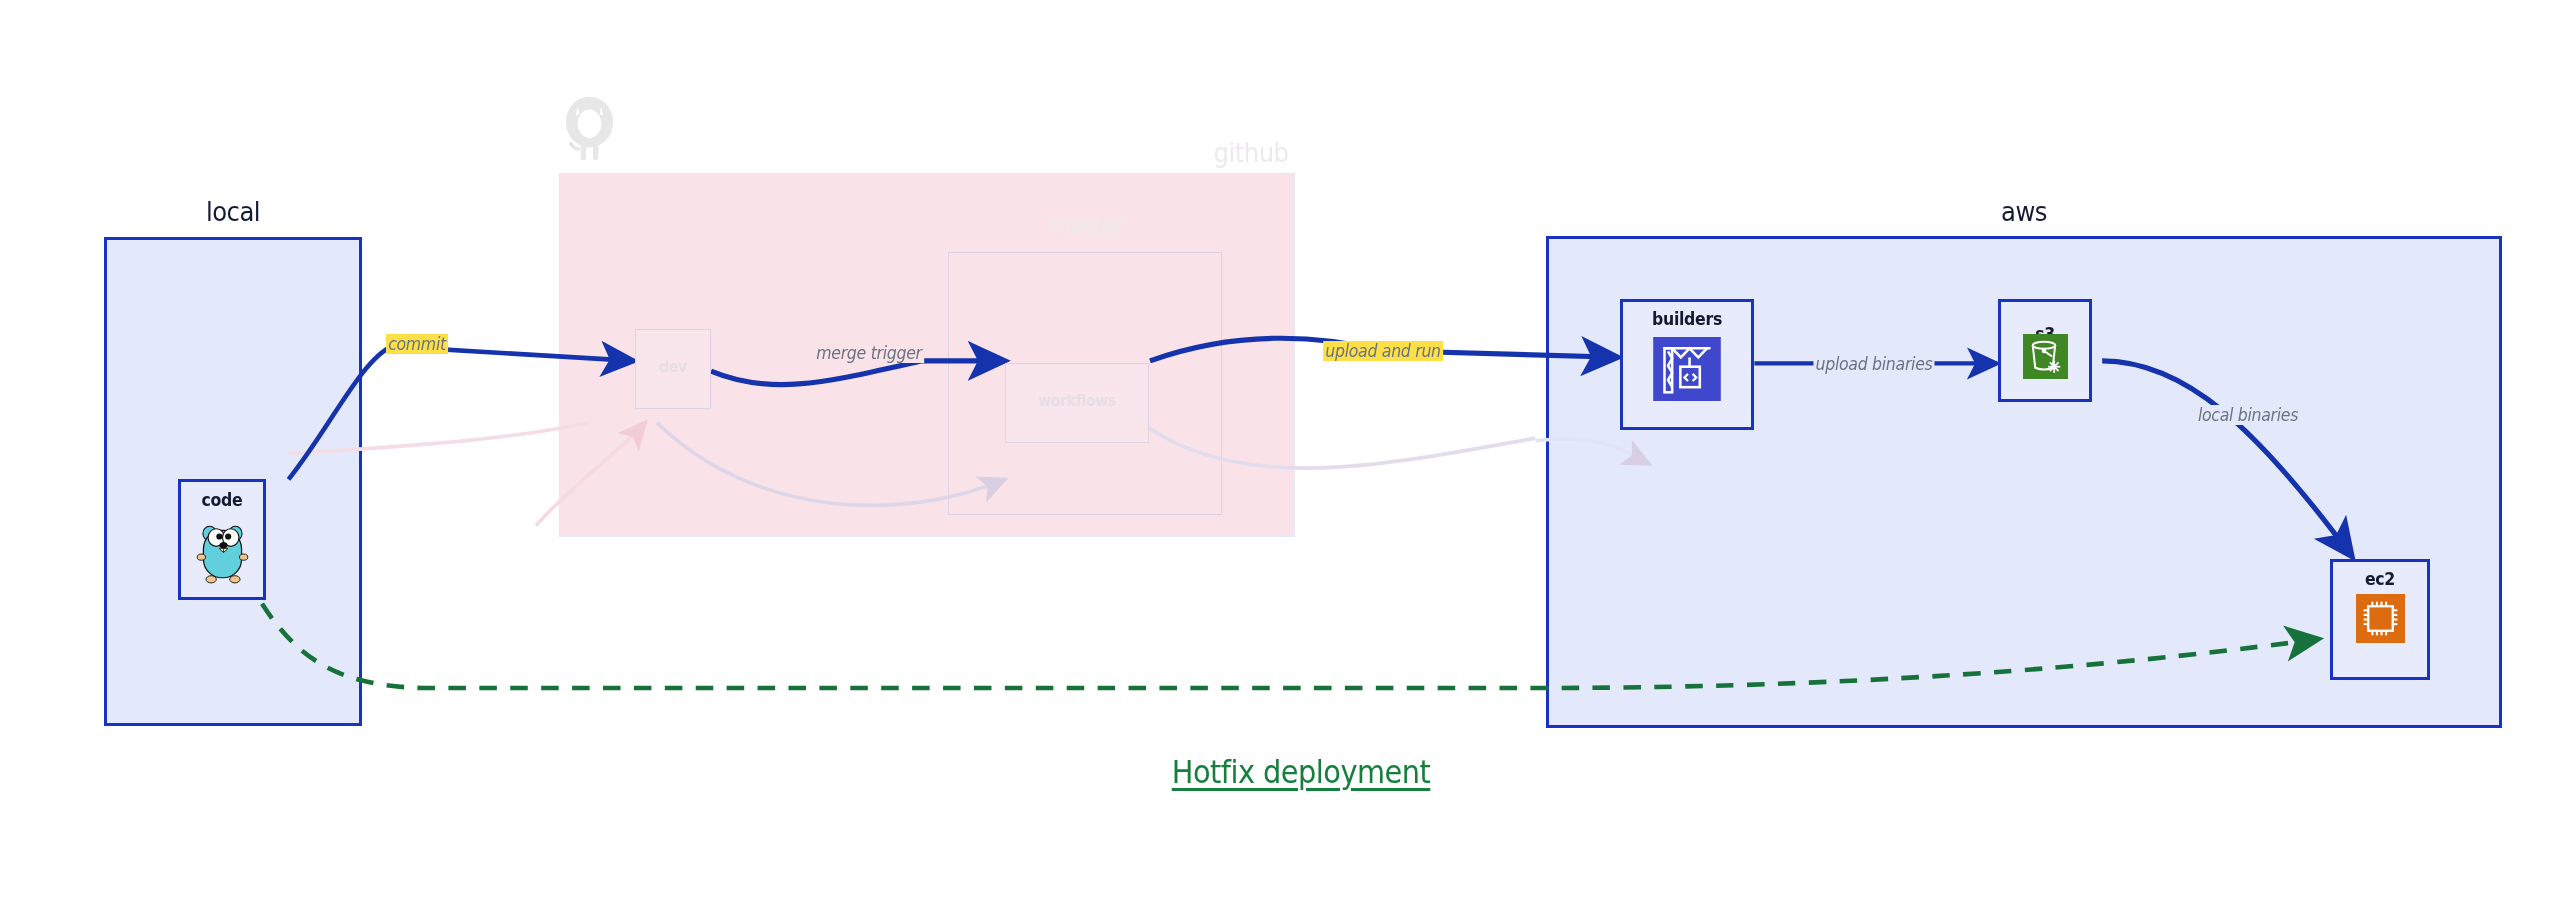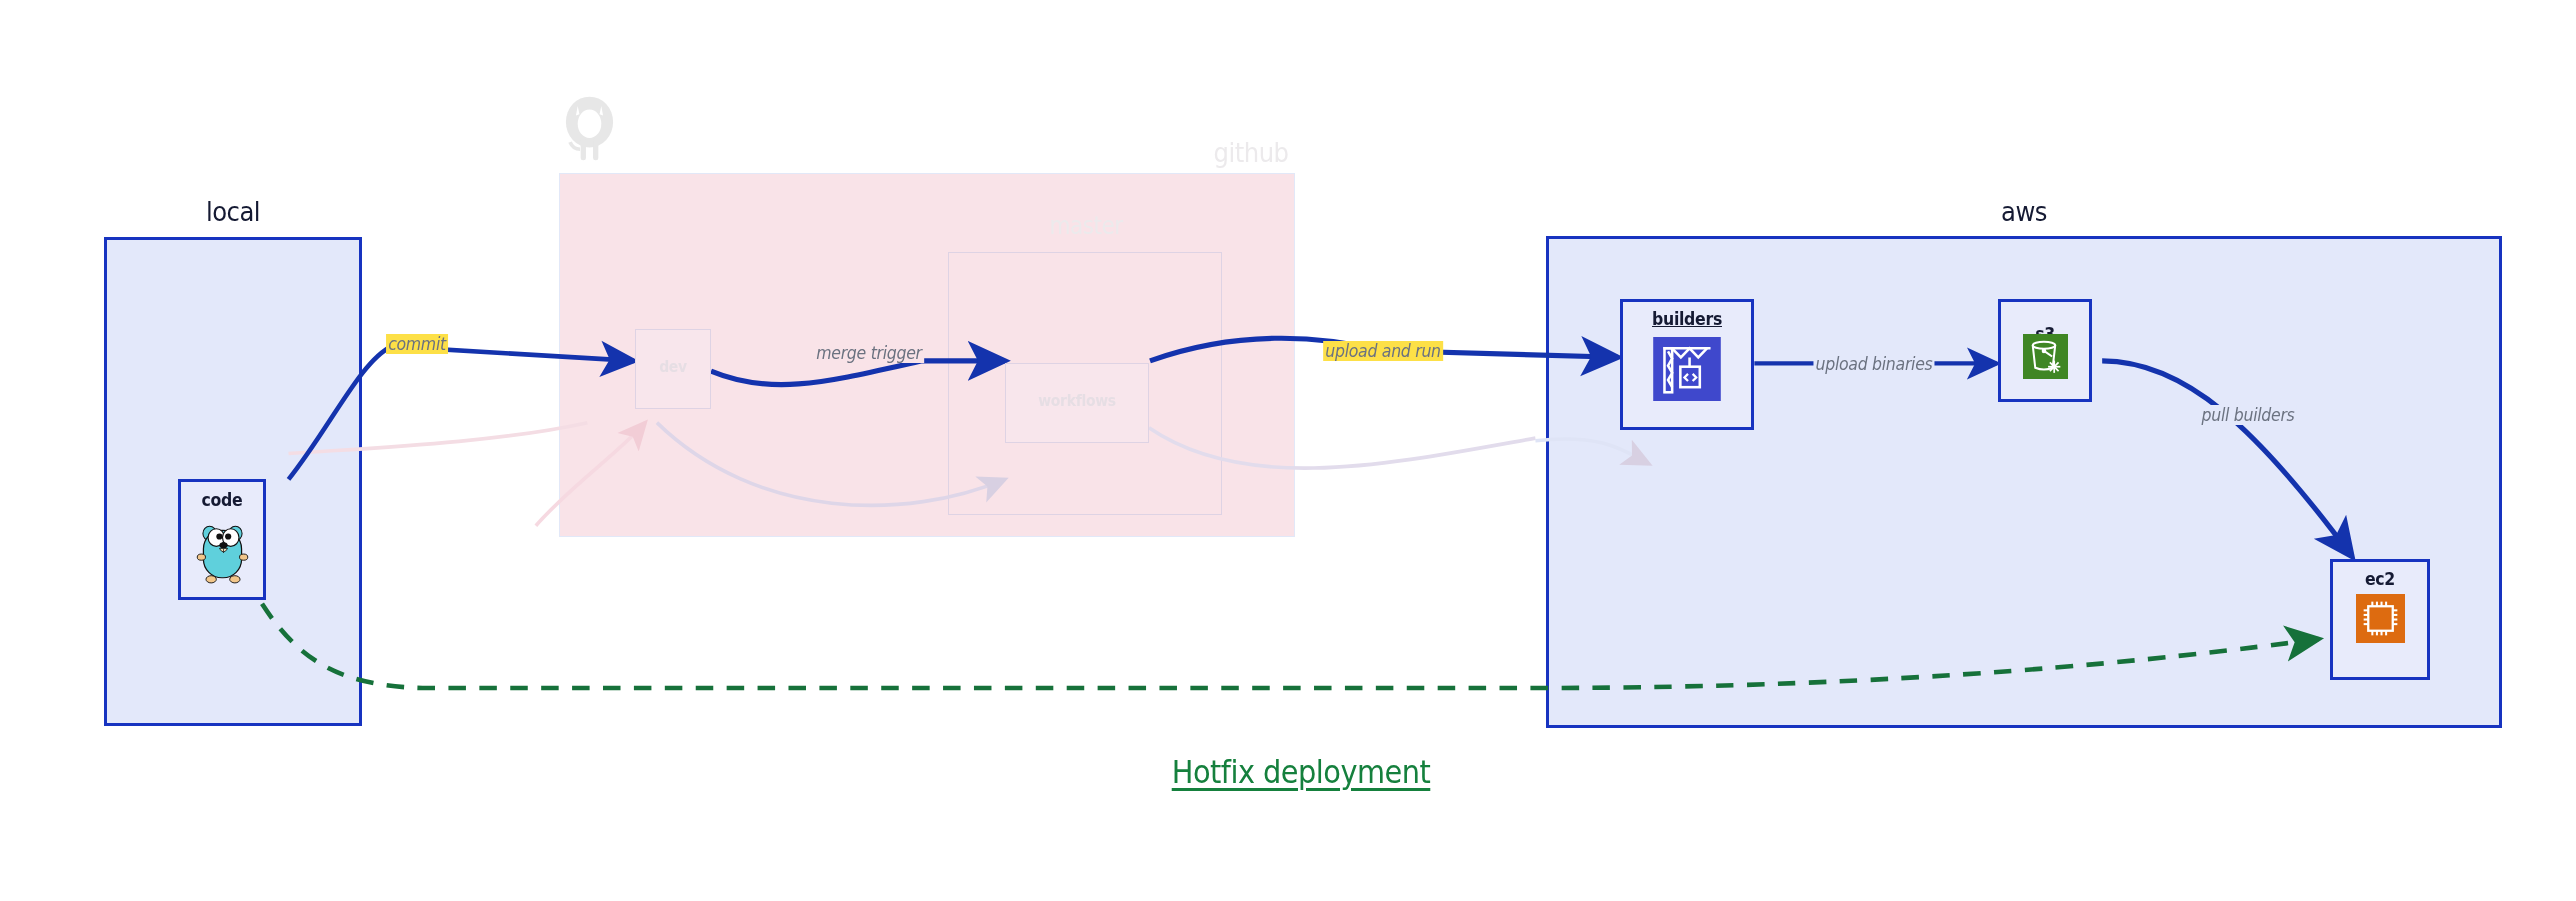--- a/index.html
+++ b/index.html
@@ -121,21 +121,21 @@
 
   <div class="node faded" style="left:635px;top:329px;width:76px;height:80px;">
     <div class="box-title faded" style="top:28px;font-size:15.5px;">dev</div>
   </div>
 
   <div class="node faded" style="left:1005px;top:363px;width:144px;height:80px;">
     <div class="box-title faded" style="top:28px;font-size:15.5px;">workflows</div>
   </div>
 
   <div class="node" style="left:1620px;top:299px;width:134px;height:131px;">
-    <div class="box-title" style="top:7.2px;text-decoration:underline;">builders</div>
+    <div class="box-title" style="top:7.2px;">builders</div>
     <div class="icon-wrap" style="top:35px;">
       <svg width="68" height="64" viewBox="0 0 132 125">
         <rect x="0" y="0" width="132" height="125" fill="#3f48cc"></rect>
         <g fill="none" stroke="#ffffff" stroke-width="5">
           <rect x="22" y="22" width="15" height="86"></rect>
           <path d="M29 28 L37 42 L29 56 L37 70 L29 84 L37 98"></path>
           <path d="M20 22 L112 22"></path>
           <path d="M37 22 L54 40 L71 22 L88 40 L105 22"></path>
           <path d="M71 40 L71 58"></path>
           <rect x="53" y="58" width="38" height="40"></rect>
@@ -191,18 +191,18 @@
             <line x1="72" y1="59" x2="81" y2="59"></line>
         </g>
       </svg>
     </div>
   </div>
 
   <div class="edge-label" style="left:417px;top:344px;">commit</div>
   <div class="edge-label on-pink" style="left:869px;top:353px;">merge trigger</div>
   <div class="edge-label" style="left:1383px;top:351px;">upload and run</div>
   <div class="edge-label on-blue" style="left:1874px;top:364px;">upload binaries</div>
-  <div class="edge-label on-blue" style="left:2248px;top:415px;">pull builders</div>
+  <div class="edge-label on-blue" style="left:2248px;top:415px;">local binaries</div>
 
   <div class="page-title" style="left:1301px;top:753px;">Hotfix deployment</div>
 
 </div>
 
 
 </body></html>

